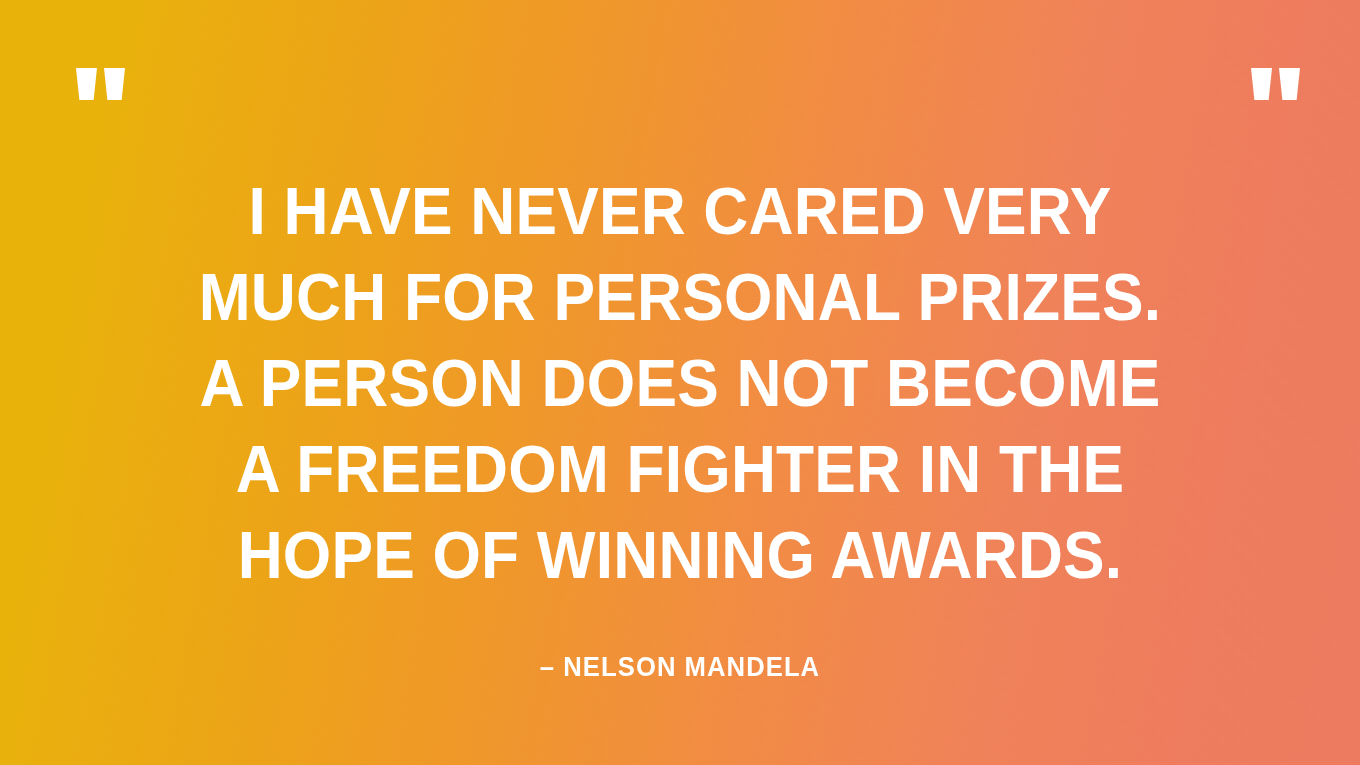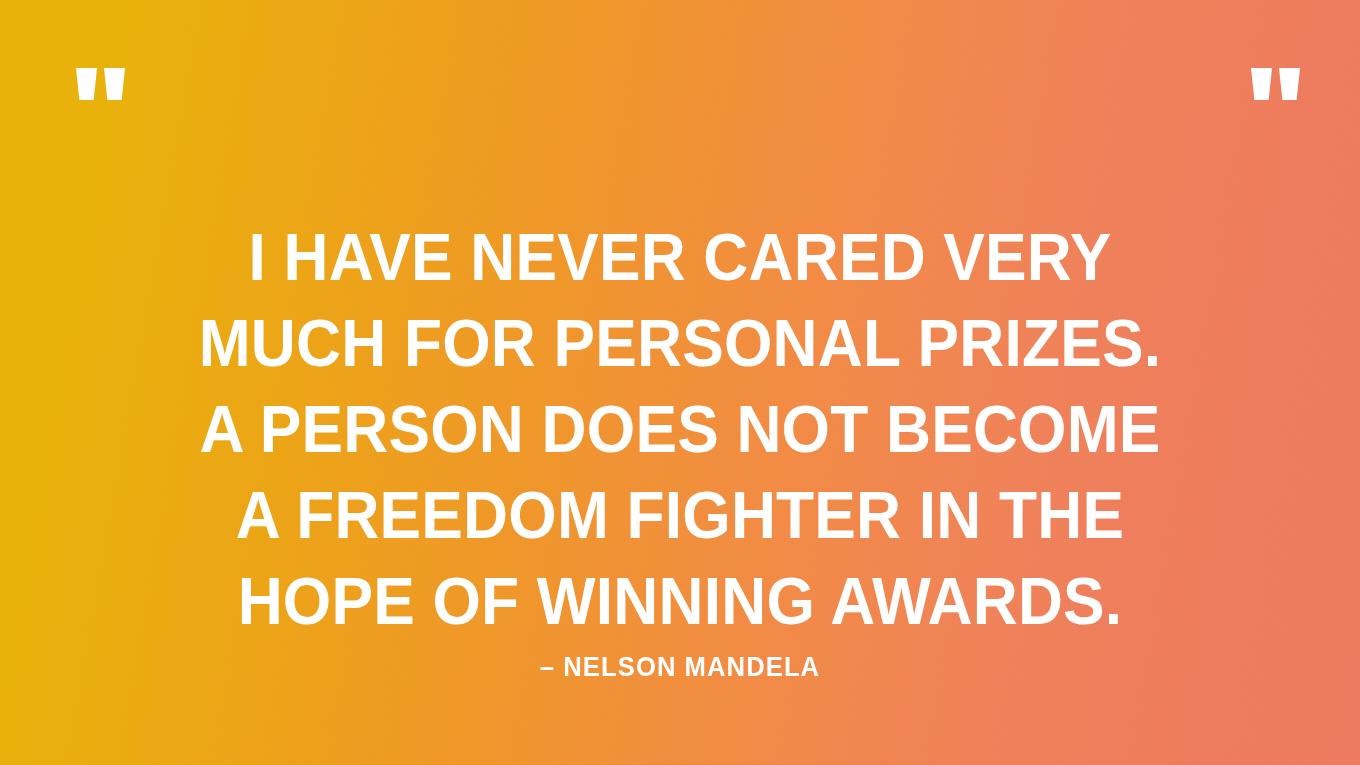--- a/index.html
+++ b/index.html
@@ -62,21 +62,20 @@
   }
 
   
   #quote-body {
     position: absolute;
     left: 0;
     right: 0;
     top: 168px;
     text-align: center;
     padding: 0 70px;
-    margin-top: 46px;
   }
 
   .quote-line {
     color: #FFFFFF;
     font-family: "Liberation Sans Narrow", "Liberation Sans", sans-serif;
     font-weight: 700;
     font-size: 67px;
     line-height: 86px;
     letter-spacing: 0.2px;
     white-space: nowrap;

